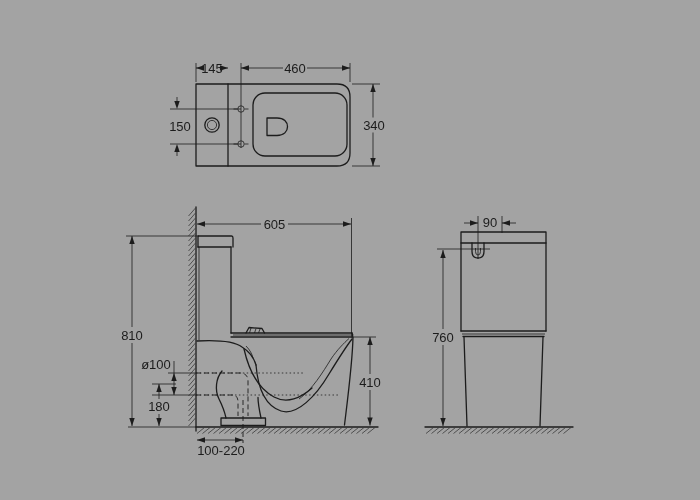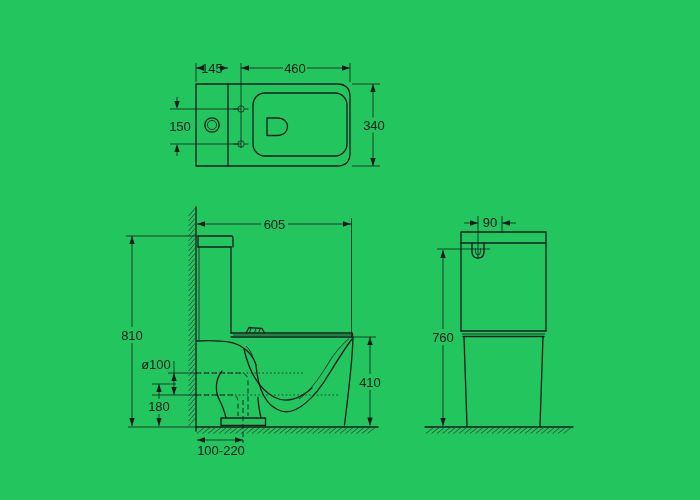--- a/index.html
+++ b/index.html
@@ -1,16 +1,16 @@
 <!DOCTYPE html>
 <html><head>
 <meta charset="utf-8">
 <style>
   html,body{margin:0;padding:0;background:#ffffff;}
-  .stage{position:relative;width:700px;height:500px;background:#22c55e;overflow:hidden;
+  .stage{position:relative;width:700px;height:500px;background:#a3a3a3;overflow:hidden;
          font-family:"Liberation Sans", sans-serif;}
   svg text{font-family:"Liberation Sans", sans-serif;font-size:13px;fill:#1c1c1c;}
   .obj{stroke:#1c1c1c;stroke-width:1.3;fill:none;stroke-linecap:round;stroke-linejoin:round;}
   .thin{stroke:#1c1c1c;stroke-width:0.8;fill:none;}
   .dot{stroke:#1c1c1c;stroke-width:0.8;fill:none;stroke-dasharray:1.5 2.4;}
   .dash{stroke:#1c1c1c;stroke-width:0.9;fill:none;stroke-dasharray:5 3;}
   .arr{fill:#1c1c1c;stroke:none;}
   .hatch line{stroke:#3a3a3a;stroke-width:0.8;}
 </style>
 </head>

